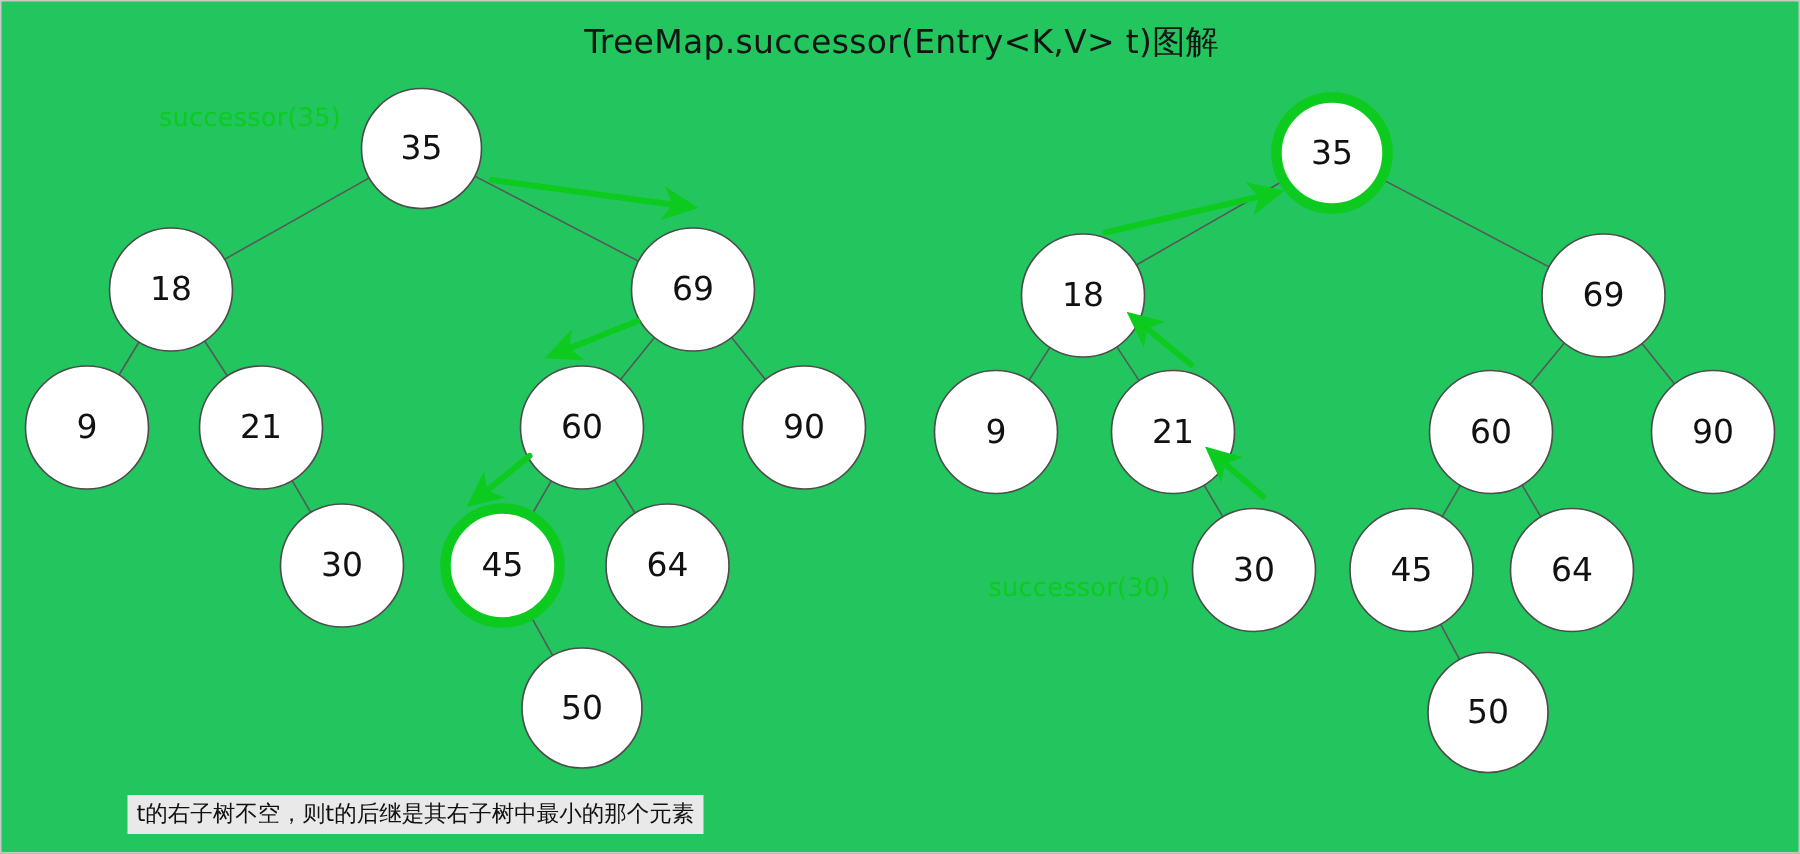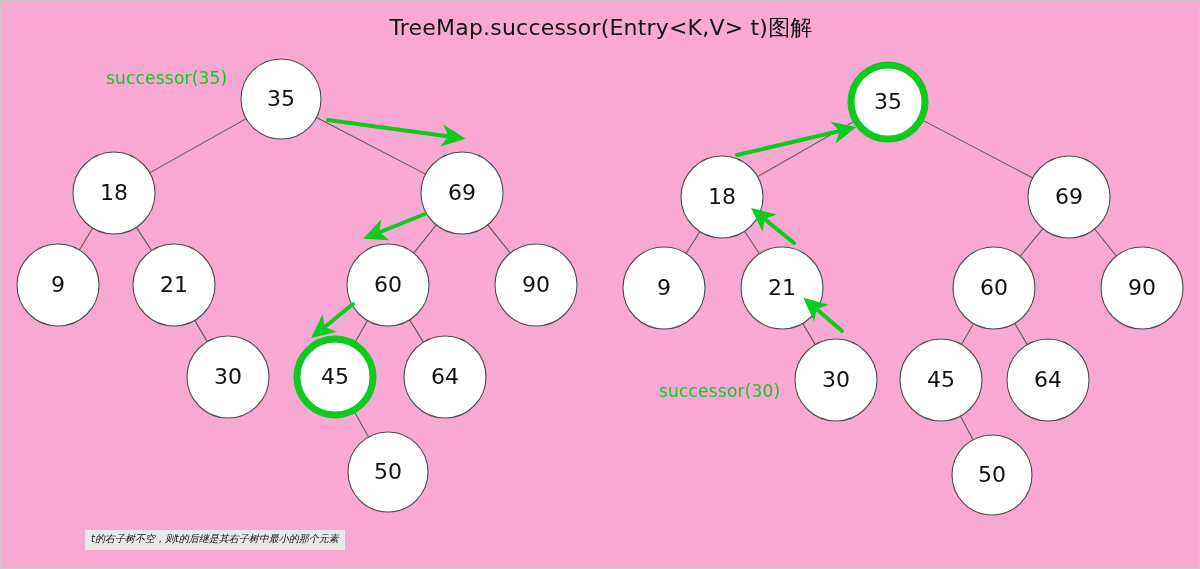--- a/index.html
+++ b/index.html
@@ -9,21 +9,21 @@
     background:#ffffff;
     font-family:"DejaVu Sans","Liberation Sans",sans-serif;
     overflow:hidden;
     position:relative;
   }
   #page{
     position:relative;
     width:1200px;height:569px;
     border:1px solid #c9c9c9;
     box-sizing:border-box;
-    background:#f9a8d4;
+    background:#22c55e;
   }
   #title{
     position:absolute;
     left:0;top:12px;width:1200px;
     text-align:center;
     font-size:22px;
     color:#141414;
     letter-spacing:0.2px;
     white-space:nowrap;
   }
@@ -58,27 +58,26 @@
     stroke-linecap:round;
   }
   .annot-text{
     font-family:"DejaVu Sans","Liberation Sans",sans-serif;
     font-size:17px;
     fill:#0ccb1e;
     letter-spacing:0.2px;
   }
   .caption{
     position:absolute;
-    font-size:10px;
+    font-size:15px;
     color:#111111;
     background:#e9e9e9;
     padding:3px 6px 4px 6px;
     white-space:nowrap;
     line-height:1.25;
-    font-style:italic;
   }
   #caption-left{left:84px;top:529px;}
   #caption-right{left:694px;top:529px;}
 </style>
 </head>
 <body>
 
 <div id="page">
 
   <div id="title">TreeMap.successor(Entry&lt;K,V&gt; t)图解</div>

